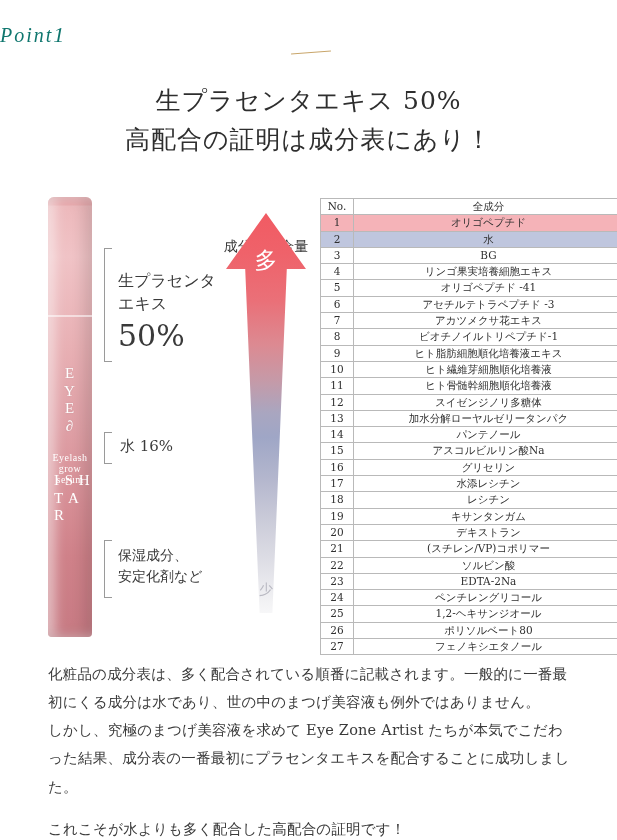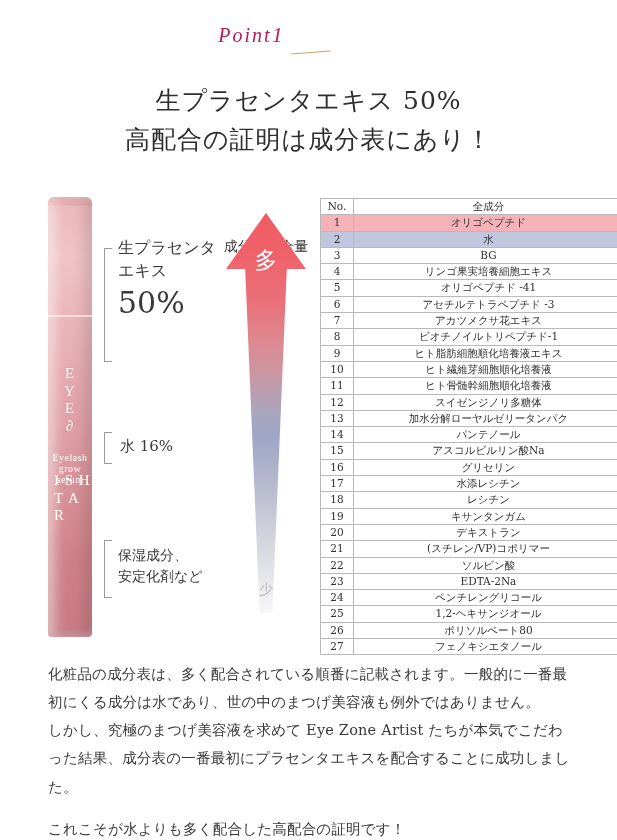--- a/index.html
+++ b/index.html
@@ -20,26 +20,25 @@
     width: 617px;
     height: 840px;
   }
 
   
   .point-label {
     position: absolute;
     top: 22px;
     left: 0;
     width: 503px;
-    text-align: center;
     font-family: "Liberation Serif", serif;
     font-style: italic;
     font-size: 20px;
     letter-spacing: 2px;
-    color: #be185d;
+    color: #0f766e;
   }
   .point-label .num {
     font-size: 22px;
   }
   .point-underline {
     position: absolute;
     top: 52px;
     left: 291px;
     width: 40px;
     height: 1px;
@@ -140,21 +139,21 @@
   .b2 { left: 104px; top: 432px; height: 30px; }
   .b3 { left: 104px; top: 540px; height: 56px; }
 
   .lab {
     position: absolute;
     color: #3a3a3a;
     font-family: "DejaVu Serif", serif;
   }
   .lab-1 {
     left: 118px;
-    top: 236px;
+    top: 269px;
     font-size: 16px;
     line-height: 1.45;
   }
   .lab-1 .big {
     display: block;
     font-size: 30px;
     line-height: 1.25;
     margin-top: 2px;
     letter-spacing: 0px;
   }

